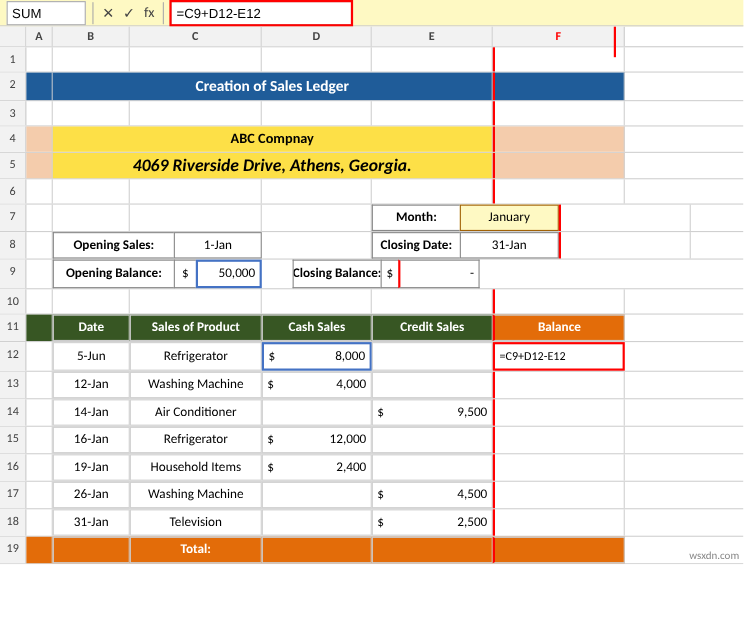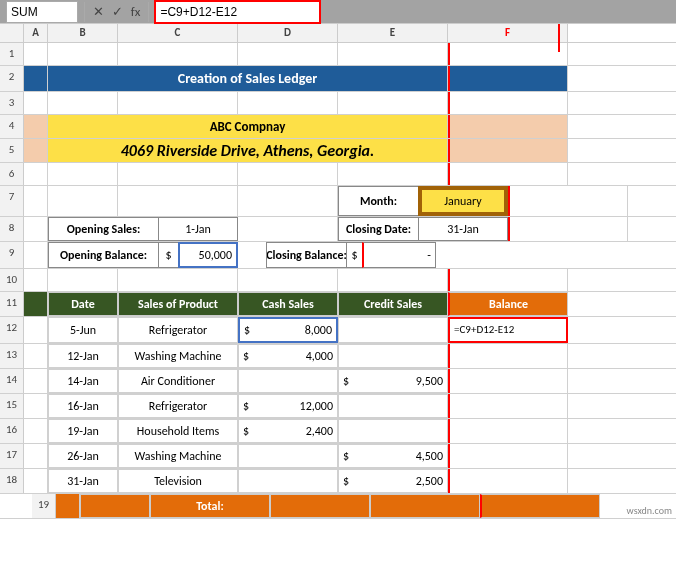--- a/index.html
+++ b/index.html
@@ -9,21 +9,21 @@
       background: #fff;
       width: 676px;
       height: 568px;
       overflow: hidden;
     }
 
     
     .toolbar {
       display: flex;
       align-items: center;
-      background: #a3a3a3;
+      background: #fef9c3;
       border-bottom: 1px solid #ccc;
       padding: 3px 6px;
       height: 24px;
       gap: 4px;
     }
     .name-box {
       width: 72px;
       border: 1px solid #aaa;
       padding: 2px 4px;
       font-size: 12px;
@@ -238,21 +238,21 @@
       <div class="cell col-f" style="border-left:2px solid red;"></div>
     </div>
 
     <div class="sheet-row" style="min-height:22px;">
       <div class="row-num">7</div>
       <div class="cell col-a"></div>
       <div class="cell col-b"></div>
       <div class="cell col-c"></div>
       <div class="cell col-d"></div>
       <div class="cell bold" style="width:80px;min-width:80px;border:1px solid #888;border-right:none;justify-content:center;">Month:</div>
-      <div class="cell" style="width:90px;min-width:90px;border:4px solid #a16207;justify-content:center;background:#fde047;text-align:right;">January</div>
+      <div class="cell" style="width:90px;min-width:90px;border:1px solid #a16207;justify-content:center;background:#fef9c3;text-align:right;">January</div>
       <div class="cell col-f" style="border-left:2px solid red;"></div>
     </div>
 
     <div class="sheet-row" style="min-height:22px;">
       <div class="row-num">8</div>
       <div class="cell col-a"></div>
       <div class="cell bold" style="width:110px;min-width:110px;border:1px solid #888;border-right:none;justify-content:center;">Opening Sales:</div>
       <div class="cell" style="width:80px;min-width:80px;border:1px solid #888;justify-content:center;">1-Jan</div>
       <div class="cell col-d"></div>
       <div class="cell bold" style="width:80px;min-width:80px;border:1px solid #888;border-right:none;justify-content:center;">Closing Date:</div>
@@ -375,21 +375,21 @@
       <div class="cell center" style="width:70px;min-width:70px;border:1px solid #d0d0d0;">31-Jan</div>
       <div class="cell center" style="width:120px;min-width:120px;border:1px solid #d0d0d0;">Television</div>
       <div class="cell" style="width:100px;min-width:100px;border:1px solid #d0d0d0;"></div>
       <div class="cell" style="width:110px;min-width:110px;border:1px solid #d0d0d0;gap:4px;">
           <span>$</span>
           <span style="margin-left:auto;">2,500</span>
         </div>
       <div class="cell" style="width:120px;min-width:120px;border-left:2px solid red;"></div>
     </div>
 
-    <div class="sheet-row" style="min-height:24px;padding-left:32px;">
+    <div class="sheet-row" style="min-height:24px;">
       <div class="row-num">19</div>
       <div class="cell col-a" style="background:#E36C09;"></div>
       <div class="cell bold center bg-orange" style="width:70px;min-width:70px;border:1px solid #ccc;"></div>
       <div class="cell bold center bg-orange" style="width:120px;min-width:120px;border:1px solid #ccc;justify-content:center;">Total:</div>
       <div class="cell bold center bg-orange" style="width:100px;min-width:100px;border:1px solid #ccc;"></div>
       <div class="cell bold center bg-orange" style="width:110px;min-width:110px;border:1px solid #ccc;"></div>
       <div class="cell bold center bg-orange" style="width:120px;min-width:120px;border:1px solid #ccc;border-left:2px solid red;"></div>
     </div>
 
   </div>

